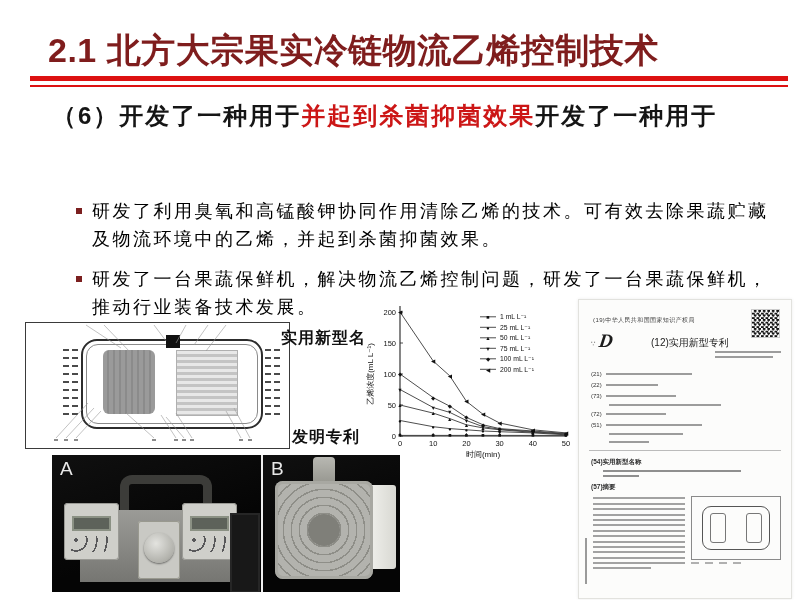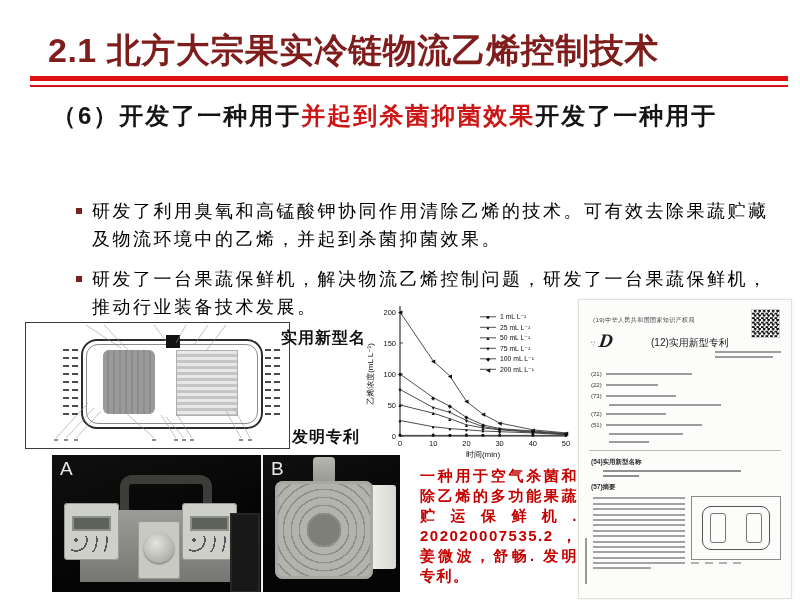--- a/index.html
+++ b/index.html
@@ -386,15 +386,14 @@
     <div class="photo photo-b">
       <div class="photo-label">B</div>
       <div class="pb-cyl"></div>
       <div class="pb-bracket"></div>
       <div class="pb-fan">
         <div class="pb-hub"></div>
       </div>
     </div>
   </div>
 
-  <div class="note">一种用于空气杀菌和除乙烯的多功能果蔬贮运保鲜机. 202020007535.2 ，姜微波，舒畅. 发明专利。</div>
 
 </div>
 
 </body></html>

